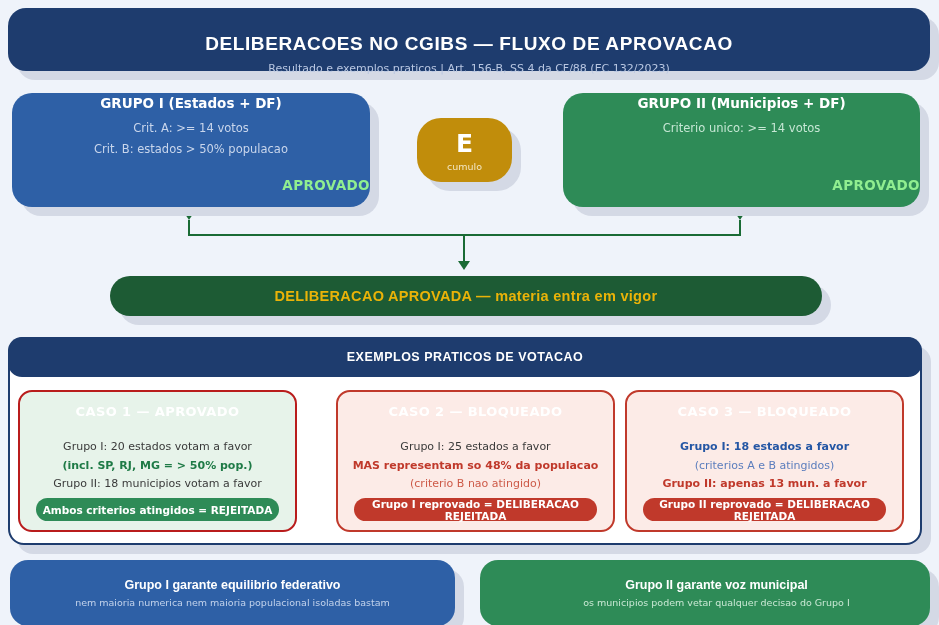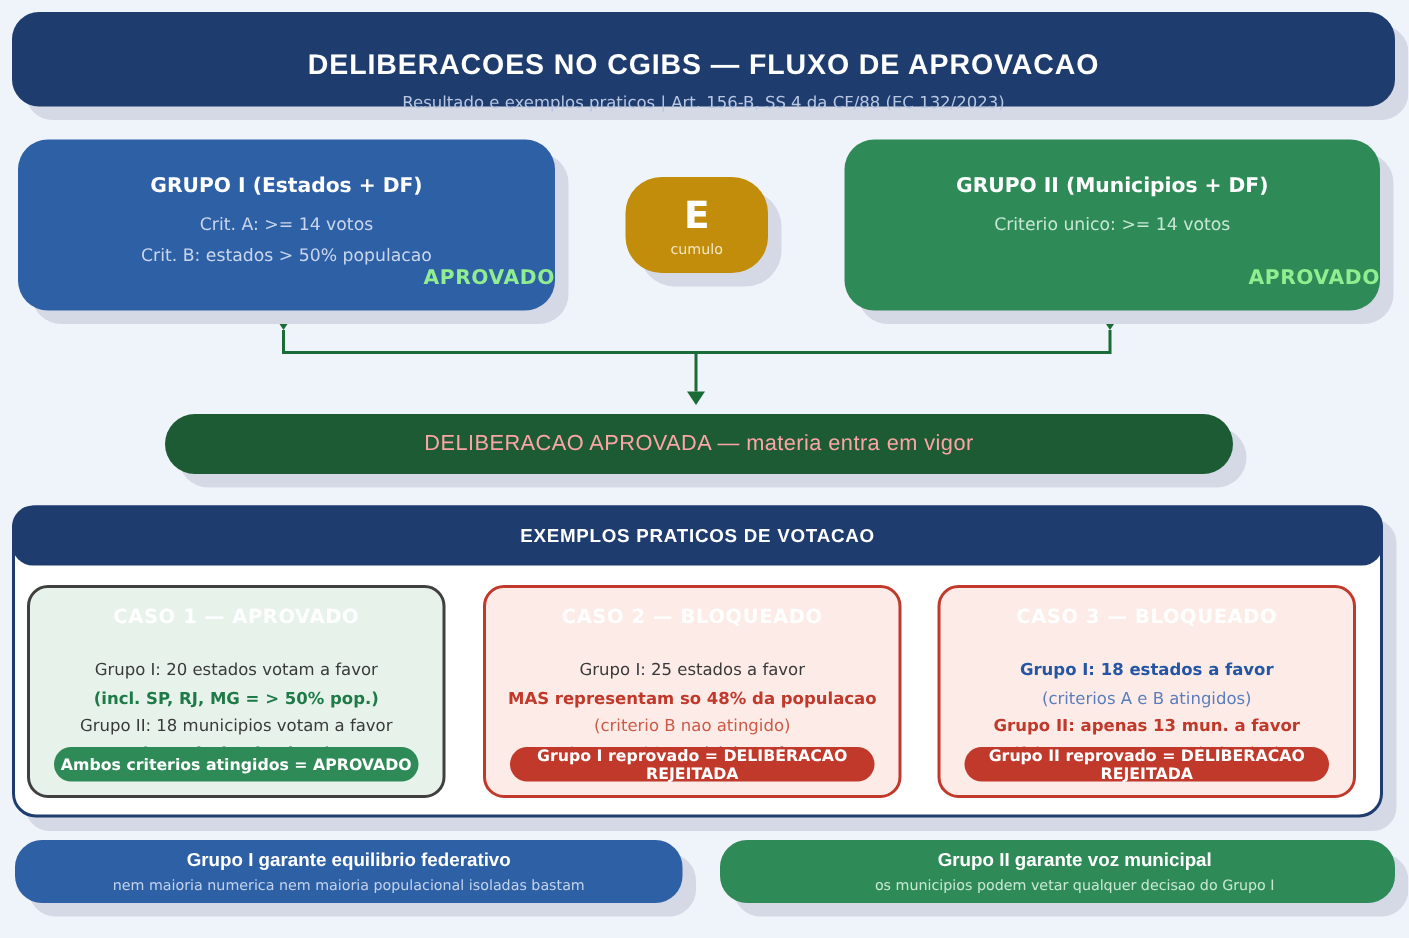--- a/index.html
+++ b/index.html
@@ -23,21 +23,21 @@
   .hdr-title {
     color: #ffffff; font-family: "Liberation Sans", sans-serif;
     font-size: 19px; font-weight: bold; letter-spacing: 0.6px; margin-top: 28px;
   }
   .hdr-sub { color: #b9c7e2; font-size: 11px; }
 
   
   .gbox {
     position: absolute; top: 93px; height: 114px; border-radius: 20px;
     display: flex; flex-direction: column; align-items: center;
-    padding-top: 23px;
+    padding-top: 2px;
   }
   .g1 { left: 12px; width: 358px; background: #2e60a6; }
   .g2 { left: 563px; width: 357px; background: #2e8b57; }
   .g-title {
     color: #ffffff; font-size: 13.5px; font-weight: bold; margin-bottom: 10px;
   }
   .g-line { font-size: 11.5px; margin-bottom: 7px; }
   .g1 .g-line { color: #c9d6ec; }
   .g2 .g-line { color: #c6e7d4; }
   .g-status {
@@ -57,44 +57,44 @@
   
   .arrows { position: absolute; left: 0; top: 0; width: 939px; height: 625px; pointer-events: none; }
 
   
   .result {
     position: absolute; left: 110px; top: 276px; width: 712px; height: 40px;
     background: #1d5b34; border-radius: 20px;
     display: flex; align-items: center; justify-content: center;
   }
   .result span {
-    color: #fca5a5; font-family: "Liberation Sans", sans-serif;
-    font-size: 14.5px; font-weight: normal; letter-spacing: 0.3px;
+    color: #eab308; font-family: "Liberation Sans", sans-serif;
+    font-size: 14.5px; font-weight: bold; letter-spacing: 0.3px;
   }
 
   
   .examples {
     position: absolute; left: 8px; top: 337px; width: 914px; height: 208px;
     background: #ffffff; border: 2px solid #1e3c6e; border-radius: 16px;
   }
   .ex-titlebar {
     position: absolute; left: -2px; top: -2px; width: 914px; height: 40px;
     background: #1e3c6e; border-radius: 14px;
     display: flex; align-items: center; justify-content: center;
   }
   .ex-titlebar span {
     color: #ffffff; font-family: "Liberation Sans", sans-serif;
     font-size: 12.5px; font-weight: bold; letter-spacing: 0.5px;
   }
   .case {
     position: absolute; top: 51px; width: 279px; height: 142px;
     border-radius: 14px; text-align: center;
   }
-  .case1 { left: 8px;   background: #e7f3ea; border: 2px solid #404040; }
-  .case2 { left: 312px; background: #fcebe7; border: 2px solid #c0392b; }
+  .case1 { left: 8px;   background: #e7f3ea; border: 2px solid #b91c1c; }
+  .case2 { left: 326px; background: #fcebe7; border: 2px solid #c0392b; }
   .case3 { left: 615px; background: #fcebe7; border: 2px solid #c0392b; }
   .case-title {
     margin-top: 12px; color: #ffffff; font-size: 13px; font-weight: bold; letter-spacing: 0.4px;
   }
   .case-lines { position: absolute; top: 48px; left: 0; right: 0; }
   .case-line { font-size: 11px; margin-bottom: 5.5px; color: #3a3a3a; }
   .ln-green { color: #1e7a46; font-weight: bold; }
   .ln-redb  { color: #c0392b; font-weight: bold; }
   .ln-red   { color: #cd5a48; }
   .ln-blueb { color: #2456a4; font-weight: bold; }
@@ -102,21 +102,21 @@
   .pill {
     position: absolute; bottom: 9px; left: 16px; right: 16px; height: 23px;
     border-radius: 12px; display: flex; align-items: center; justify-content: center;
     color: #ffffff; font-size: 10.5px; font-weight: bold;
   }
   .pill-green { background: #2e8b57; }
   .pill-red   { background: #c0392b; }
 
   
   .foot {
-    position: absolute; top: 560px; height: 42px; border-radius: 18px;
+    position: absolute; top: 560px; height: 66px; border-radius: 18px;
     display: flex; flex-direction: column; align-items: center; justify-content: center; gap: 5px;
   }
   .foot-blue  { left: 10px;  width: 445px; background: #2e60a6; }
   .foot-green { left: 480px; width: 450px; background: #2e8b57; padding-left: 23px; }
   .foot-title {
     color: #ffffff; font-family: "Liberation Sans", sans-serif;
     font-size: 12.5px; font-weight: bold;
   }
   .foot-sub { font-size: 9.5px; }
   .foot-blue .foot-sub  { color: #c3d3ec; }
@@ -167,21 +167,21 @@
     </div>
 
     <div class="case case1">
       <div class="case-title">CASO 1 — APROVADO</div>
       <div class="case-lines">
         <div class="case-line">Grupo I: 20 estados votam a favor</div>
         <div class="case-line ln-green">(incl. SP, RJ, MG = &gt; 50% pop.)</div>
         <div class="case-line">Grupo II: 18 municipios votam a favor</div>
         <div class="case-line ln-green">(&gt; maioria absoluta)</div>
       </div>
-      <div class="pill pill-green">Ambos criterios atingidos = APROVADO</div>
+      <div class="pill pill-green">Ambos criterios atingidos = REJEITADA</div>
     </div>
 
     <div class="case case2">
       <div class="case-title">CASO 2 — BLOQUEADO</div>
       <div class="case-lines">
         <div class="case-line">Grupo I: 25 estados a favor</div>
         <div class="case-line ln-redb">MAS representam so 48% da populacao</div>
         <div class="case-line ln-red">(criterio B nao atingido)</div>
         <div class="case-line">Grupo II: 20 municipios a favor</div>
       </div>

